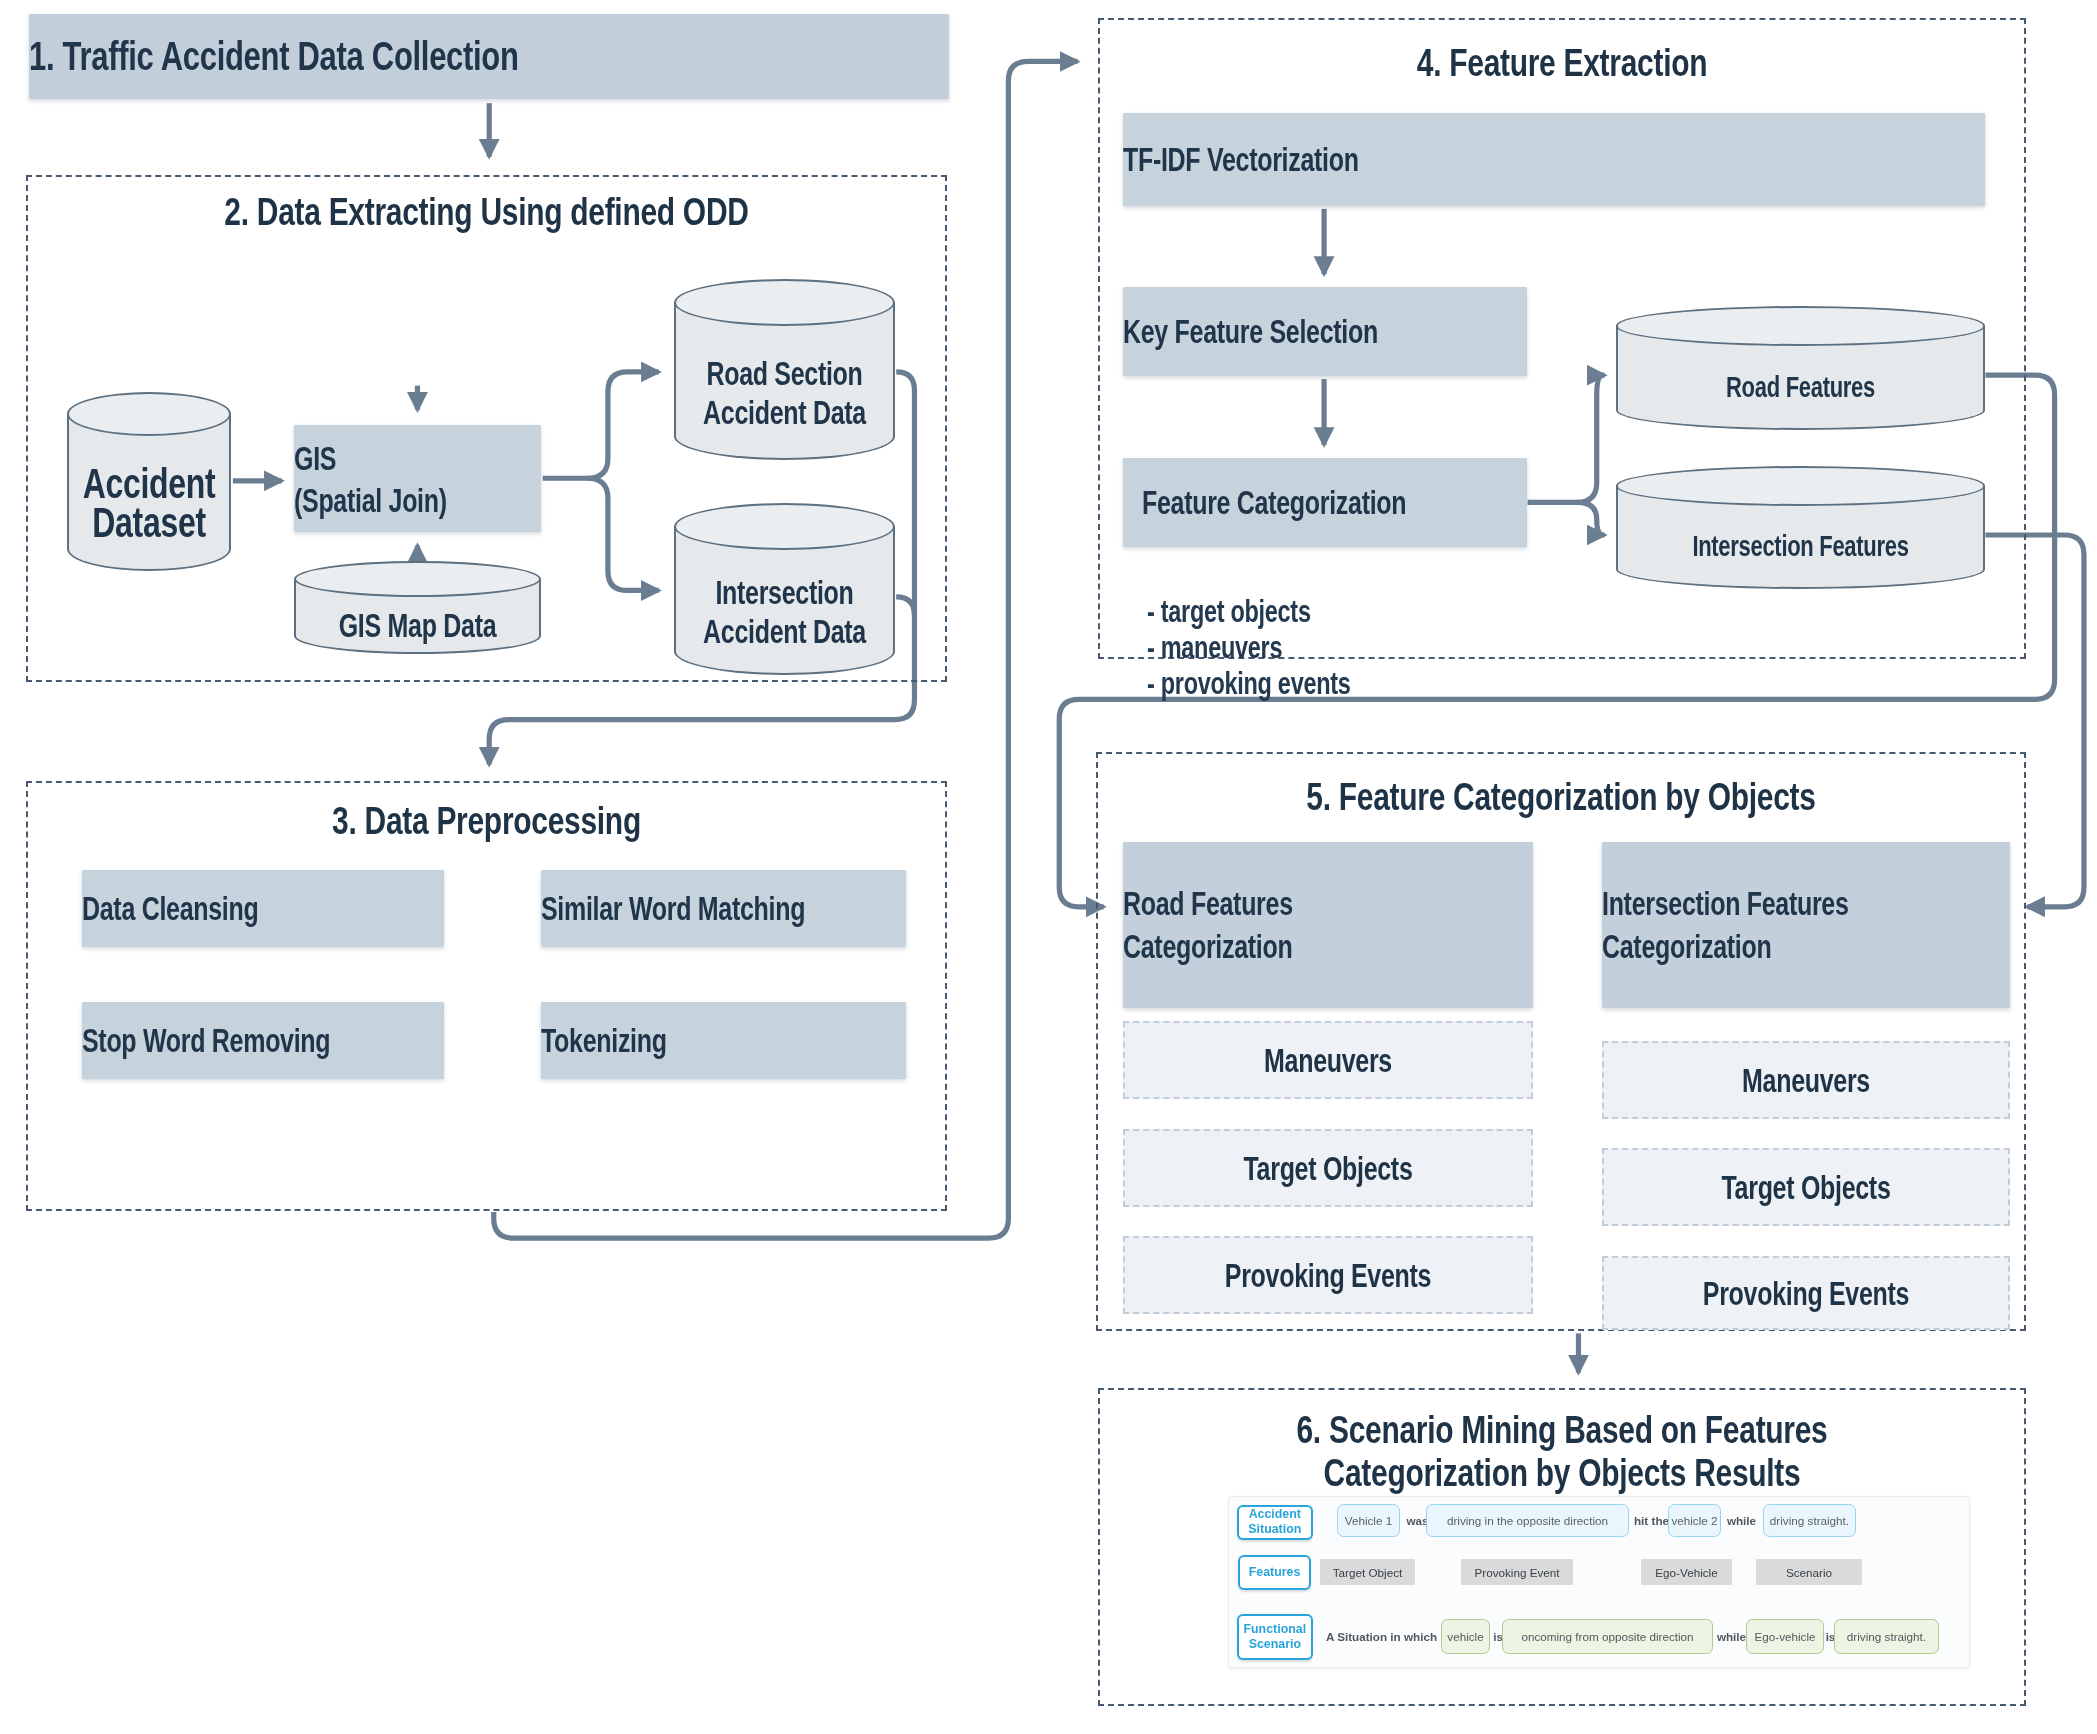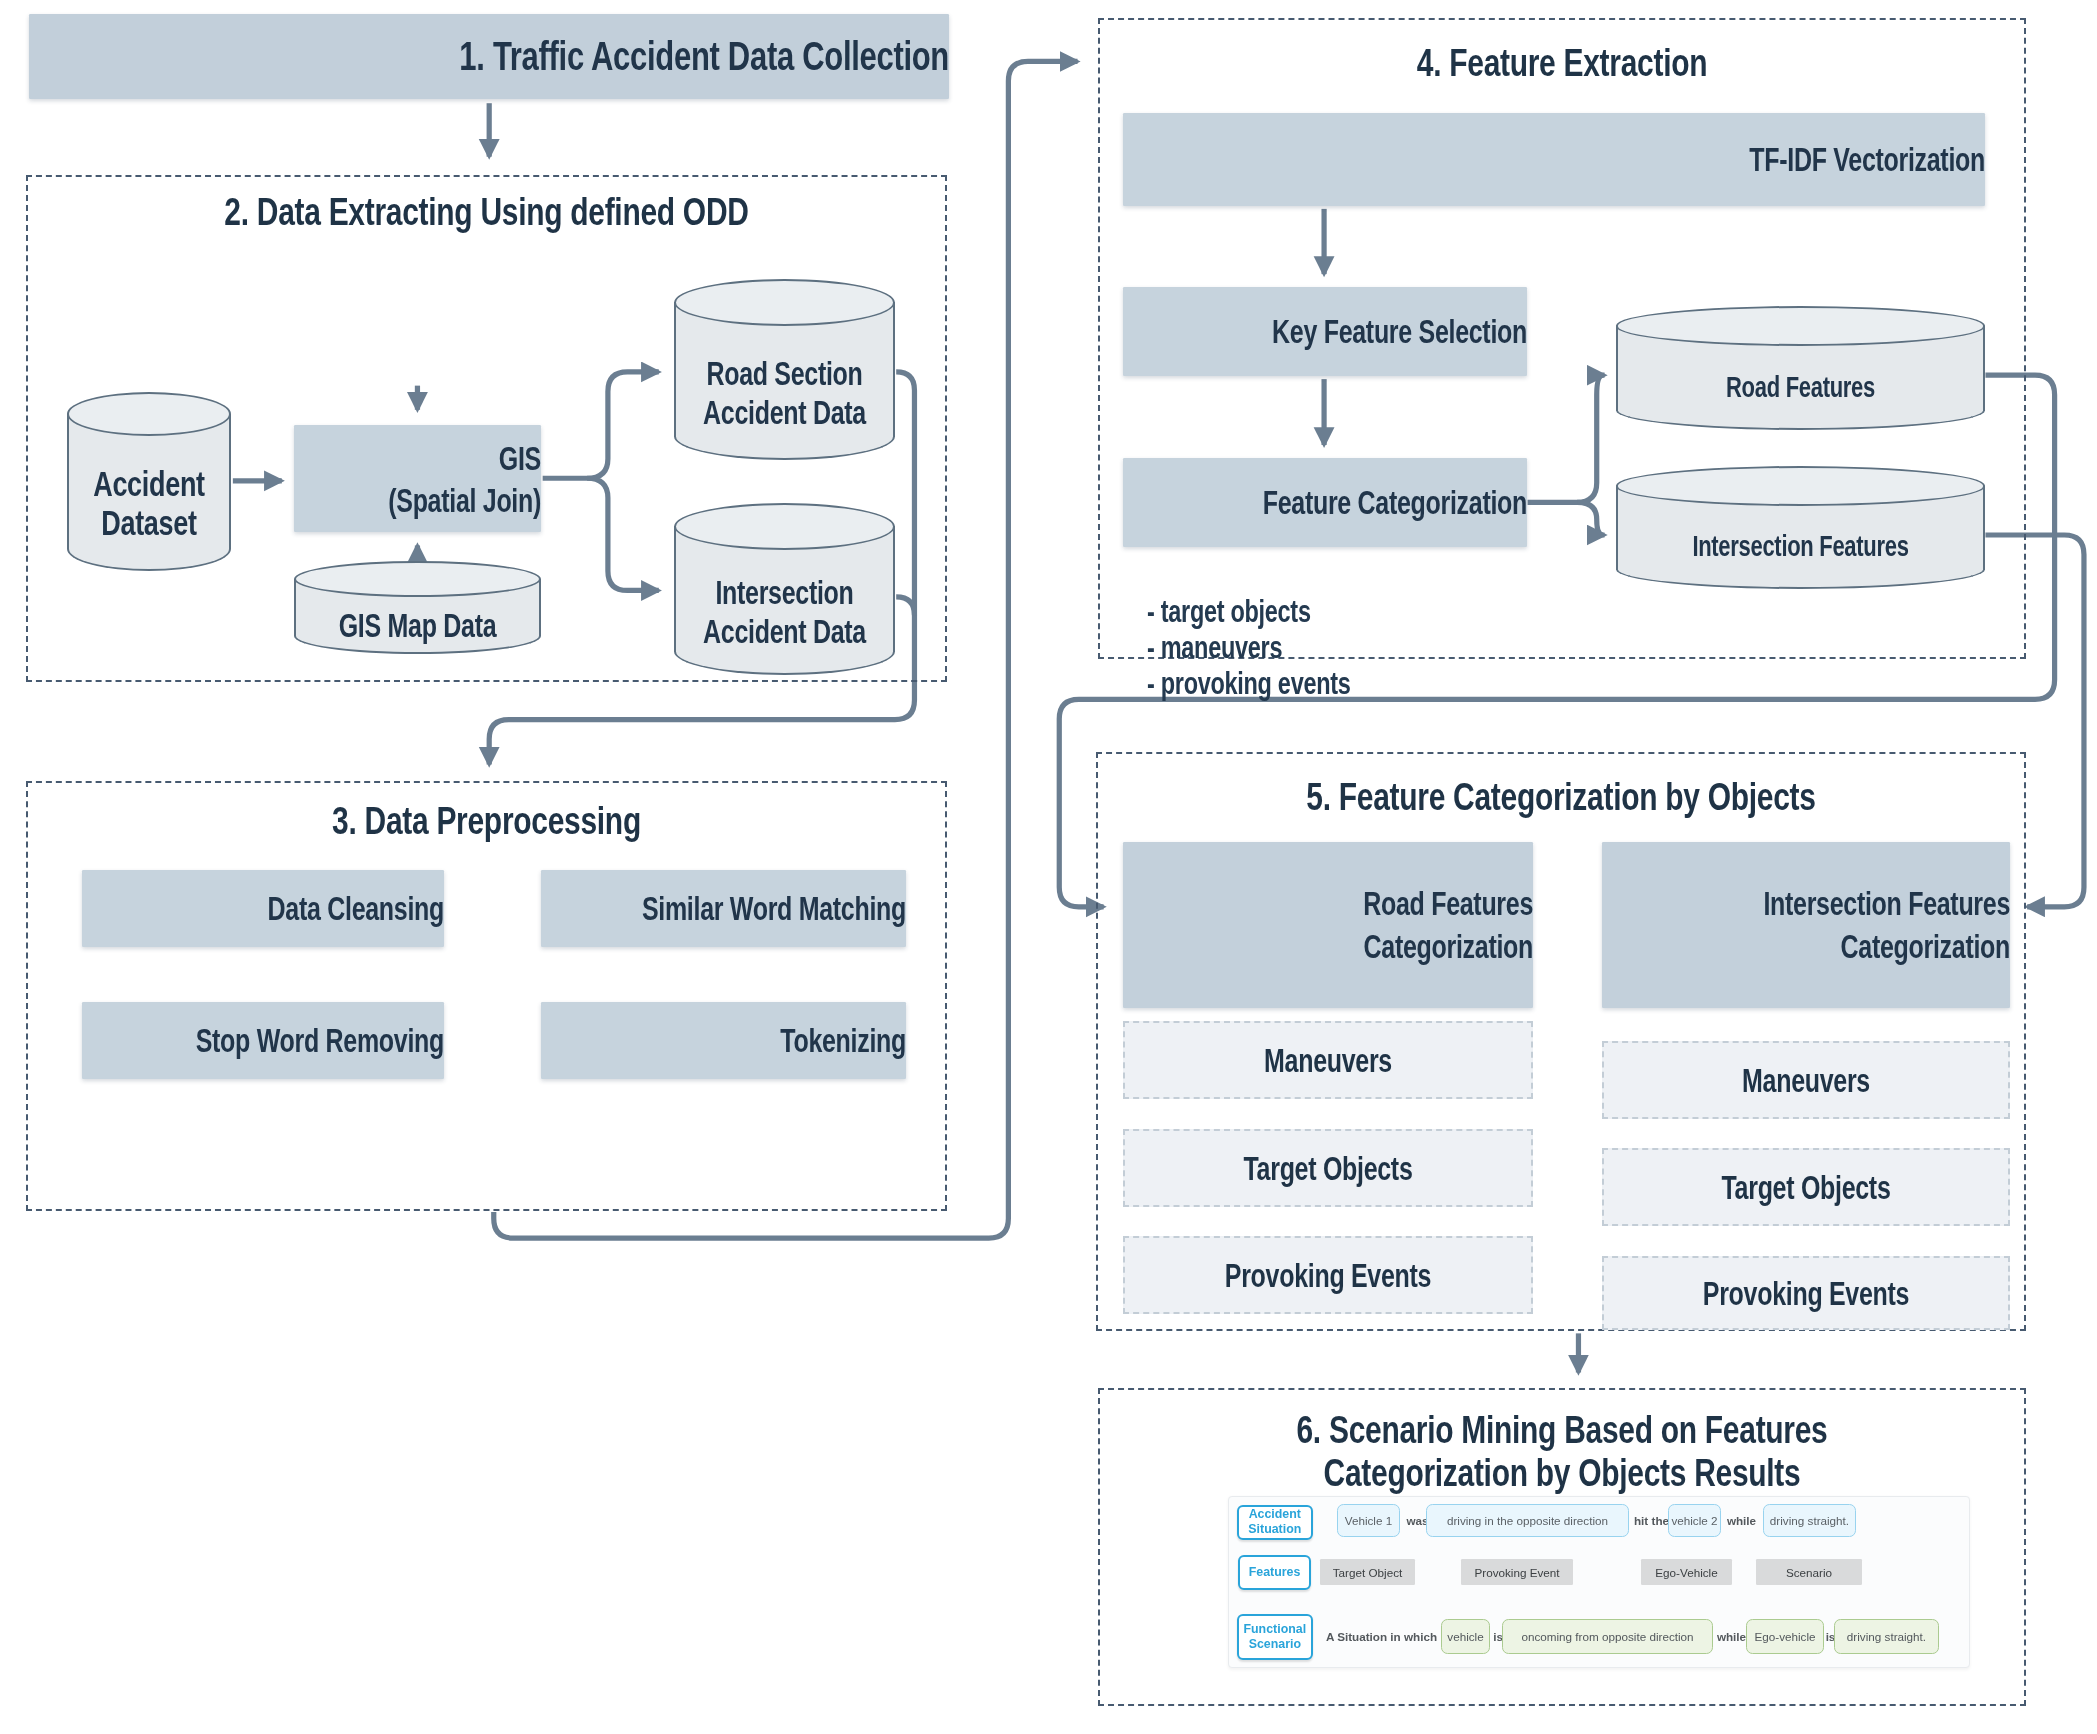--- a/index.html
+++ b/index.html
@@ -3,21 +3,21 @@
 <meta charset="utf-8">
 <style>
   html,body{margin:0;padding:0;background:#ffffff;}
   body{font-family:"Liberation Sans", sans-serif;}
   .canvas{position:relative;width:2097px;height:1734px;background:#ffffff;overflow:hidden;color:#21354a;}
   .abs{position:absolute;box-sizing:border-box;}
   svg.connectors{position:absolute;left:0;top:0;width:2097px;height:1734px;pointer-events:none;}
   
   .cz{display:inline-block;transform:scaleY(1.30);letter-spacing:-0.3px;white-space:nowrap;}
   .title{font-weight:bold;font-size:30px;color:#1f3346;text-align:center;width:100%;}
-  .hbox{background:#c6d3dd;display:flex;flex-direction:column;align-items:flex-end;justify-content:center;
+  .hbox{background:#c6d3dd;display:flex;flex-direction:column;align-items:flex-start;justify-content:center;
         font-weight:bold;color:#21354a;font-size:25px;line-height:39px;border-radius:1.3px;
         box-shadow:0 2px 4.6px rgba(44,66,88,.20);}
   .frame{border:2.6px dashed #475a70;}
   .subbox{background:#eef1f5;border:2px dashed #c3cdd6;display:flex;align-items:center;justify-content:center;
         font-weight:bold;color:#1f3346;font-size:25px;}
   
   .cyl{position:absolute;background:#e5e9ec;border:2px solid #5d7080;border-top:none;box-sizing:border-box;}
   .cyl::before{content:"";position:absolute;left:-2px;right:-2px;top:calc(var(--ry) * -1);height:calc(var(--ry) * 2);
         background:#eaeef1;border:2px solid #5d7080;border-radius:50%;box-sizing:border-box;}
   .cyl .lbl{position:relative;z-index:2;width:100%;height:100%;display:flex;flex-direction:column;
@@ -105,21 +105,21 @@
     <div class="abs title" style="left:0;top:18px;"><span class="cz">2. Data Extracting Using defined ODD</span></div>
   </div>
 
 
   <div class="abs hbox" style="left:294px;top:425px;width:247px;height:107px;line-height:42px;">
     <span class="cz">GIS</span>
     <span class="cz">(Spatial Join)</span>
   </div>
 
   <div class="cyl" style="--ry:22px;left:67px;top:414px;width:164px;height:157px;border-radius:0 0 50% 50% / 0 0 22px 22px;">
-    <div class="lbl" style="font-size:27px;line-height:39px;">
+    <div class="lbl" style="font-size:32px;line-height:39px;">
       <span class="cz">Accident</span>
       <span class="cz">Dataset</span>
     </div>
   </div>
 
   <div class="cyl" style="--ry:18px;left:294px;top:579px;width:247px;height:75px;border-radius:0 0 50% 50% / 0 0 18px 18px;">
     <div class="lbl" style="font-size:25px;">
       <span class="cz">GIS Map Data</span>
     </div>
   </div>

